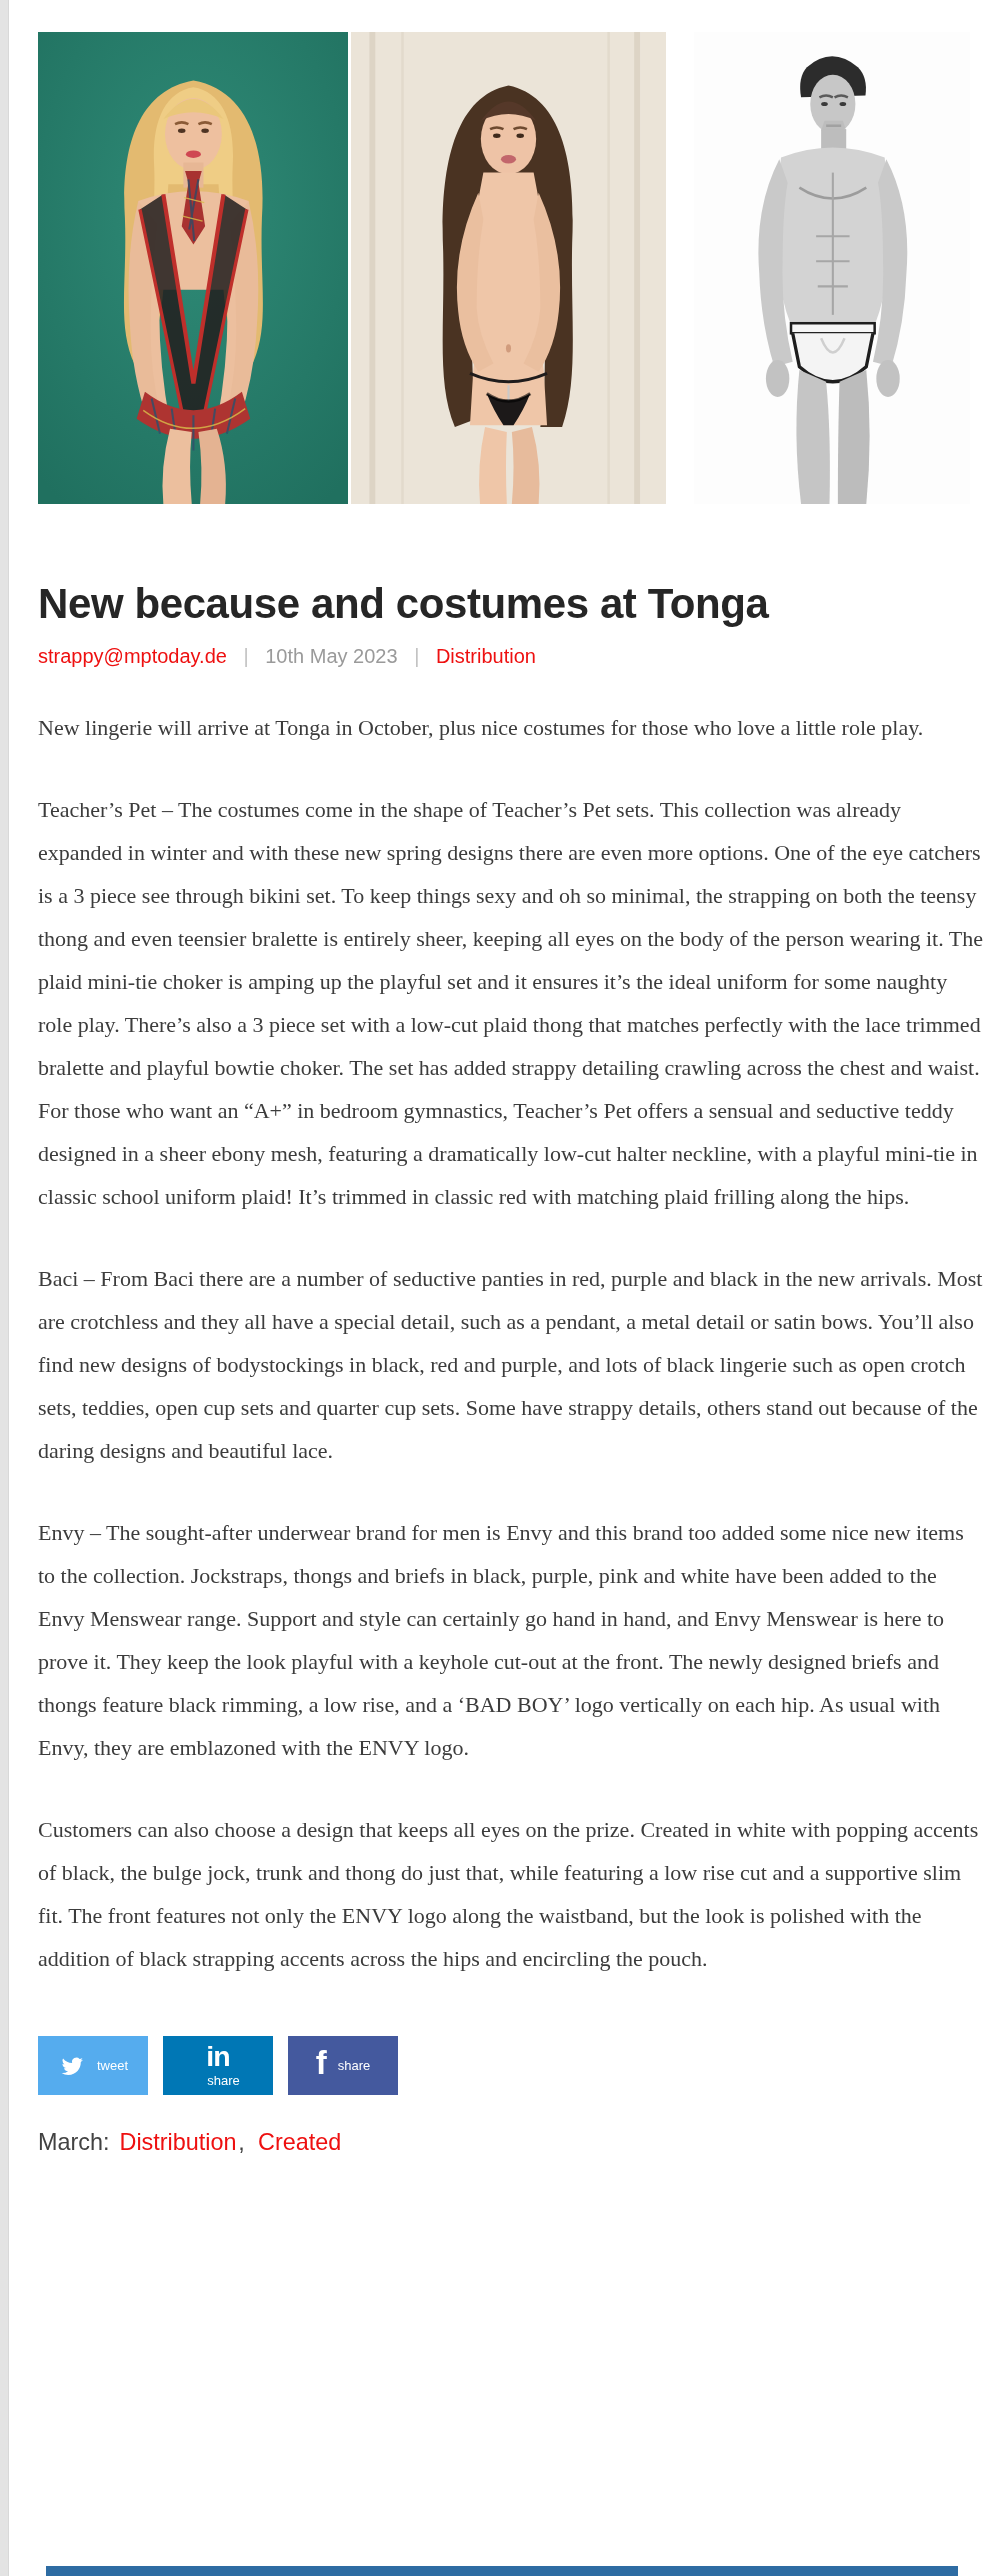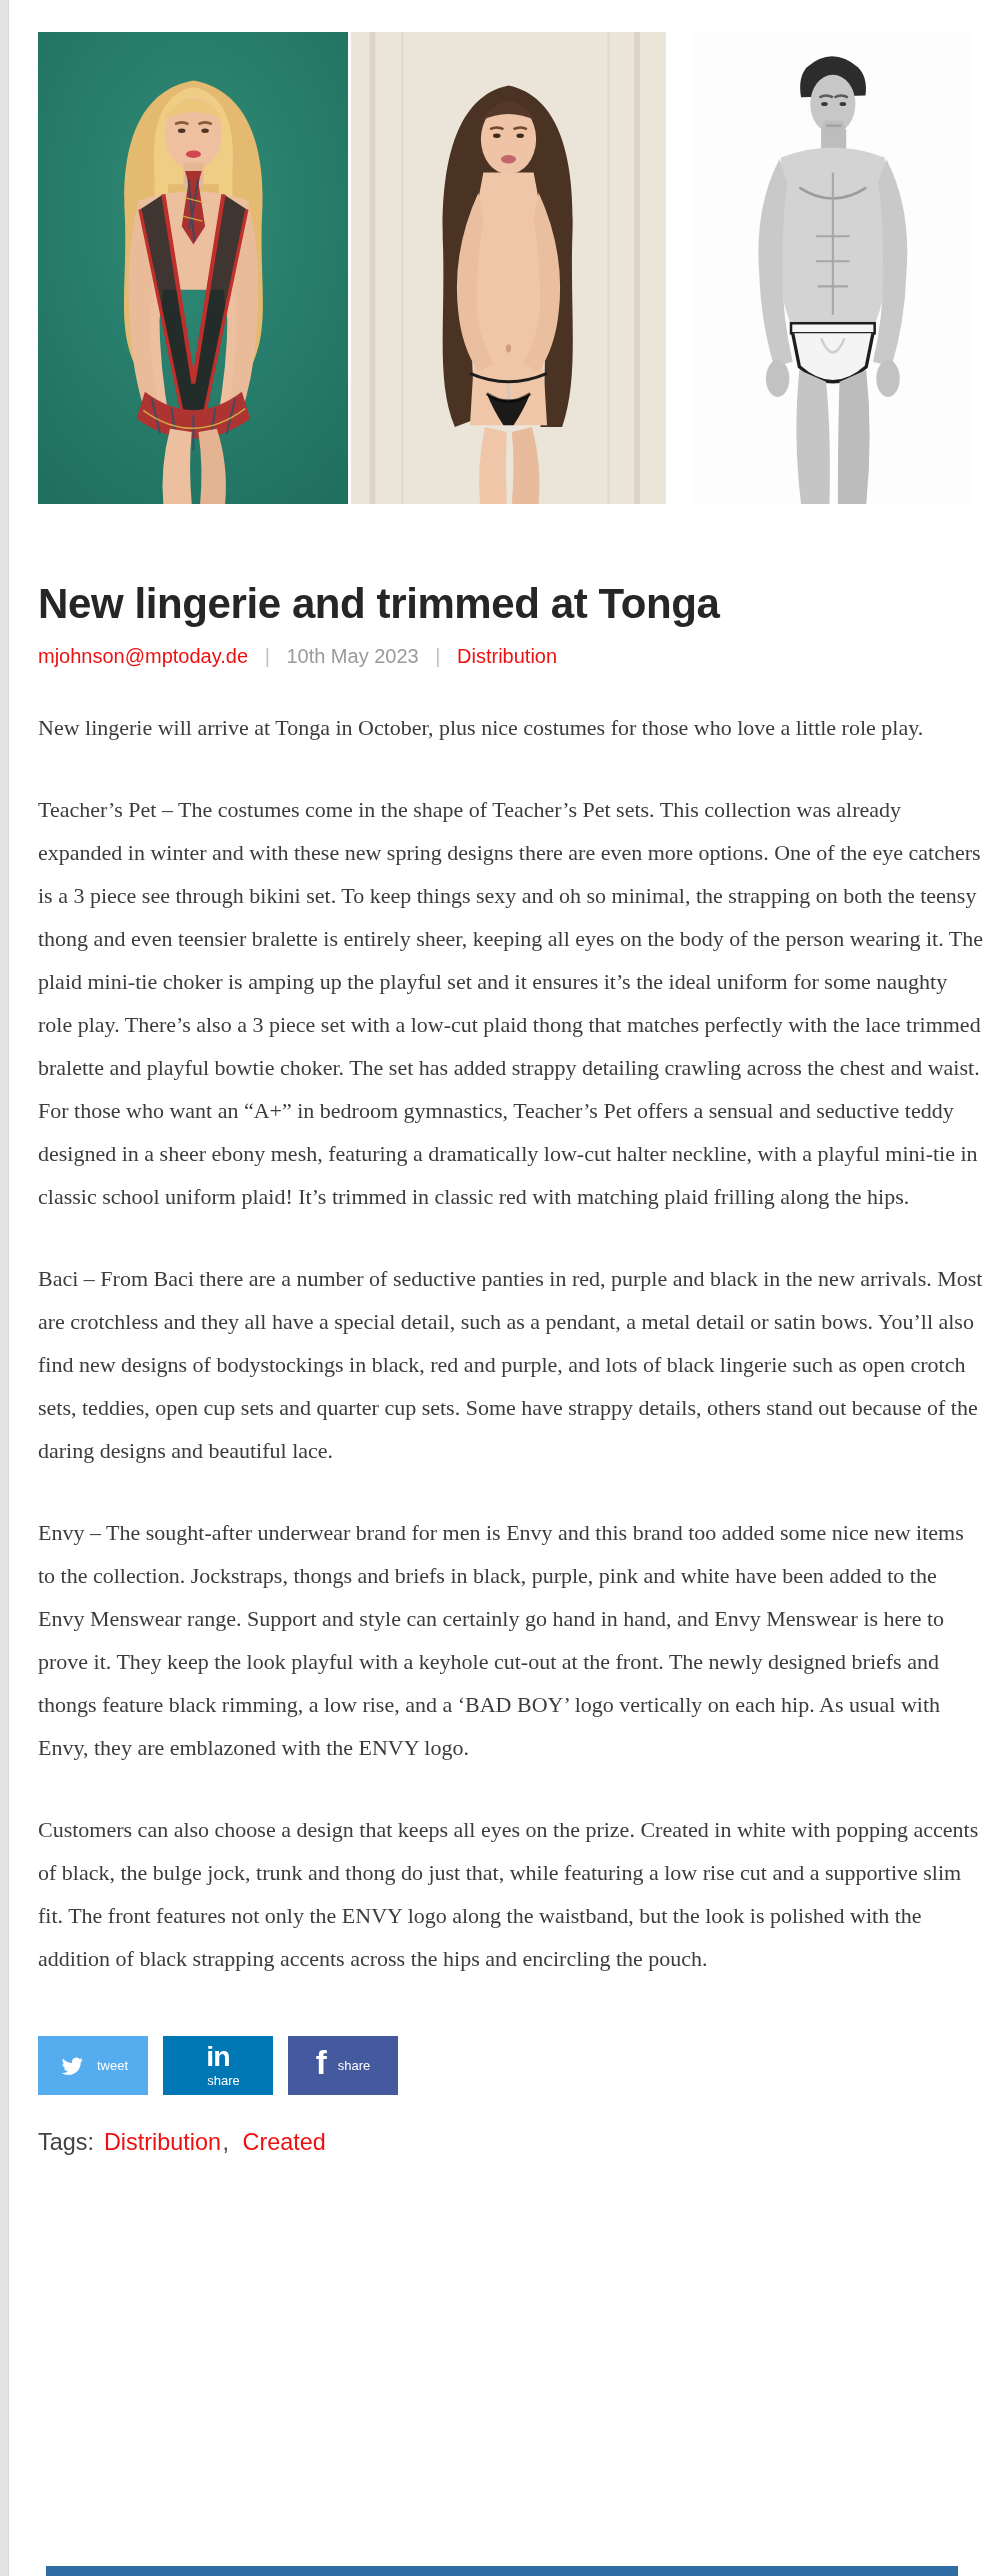--- a/index.html
+++ b/index.html
@@ -145,24 +145,24 @@
         <rect x="116" y="348" width="100" height="12" fill="#f6f6f6" stroke="#1e1e1e" stroke-width="3"></rect>
         <path d="M118 360 L214 360 L206 400 Q166 436 126 400 Z" fill="#f4f4f4"></path>
         <path d="M118 360 L126 400 Q166 436 206 400 L214 360" stroke="#1e1e1e" stroke-width="4" fill="none"></path>
         <path d="M152 366 Q166 400 180 366" stroke="#cfcfcf" stroke-width="3" fill="none"></path>
         <path d="M126 404 Q118 482 128 564 L162 564 Q164 480 158 418 Z" fill="#c5c5c5"></path>
         <path d="M174 418 Q172 480 172 564 L206 564 Q214 482 206 404 Z" fill="#bcbcbc"></path>
       </svg>
     </figure>
   </div>
 
-  <h1>New lingerie and trimmed at Tonga</h1>
+  <h1>New because and costumes at Tonga</h1>
 
   <div class="byline">
-    <a class="email">mjohnson@mptoday.de</a>
+    <a class="email">strappy@mptoday.de</a>
     <span class="sep">|</span>
     <span class="date">10th May 2023</span>
     <span class="sep">|</span>
     <a class="category">Distribution</a>
   </div>
 
   <article>
     <p>New lingerie will arrive at Tonga in October, plus nice costumes for those who love a little role play.</p>
     <p>Teacher’s Pet – The costumes come in the shape of Teacher’s Pet sets. This collection was already expanded in winter and with these new spring designs there are even more options. One of the eye catchers is a 3 piece see through bikini set. To keep things sexy and oh so minimal, the strapping on both the teensy thong and even teensier bralette is entirely sheer, keeping all eyes on the body of the person wearing it. The plaid mini-tie choker is amping up the playful set and it ensures it’s the ideal uniform for some naughty role play. There’s also a 3 piece set with a low-cut plaid thong that matches perfectly with the lace trimmed bralette and playful bowtie choker. The set has added strappy detailing crawling across the chest and waist. For those who want an “A+” in bedroom gymnastics, Teacher’s Pet offers a sensual and seductive teddy designed in a sheer ebony mesh, featuring a dramatically low-cut halter neckline, with a playful mini-tie in classic school uniform plaid! It’s trimmed in classic red with matching plaid frilling along the hips.</p>
     <p>Baci – From Baci there are a number of seductive panties in red, purple and black in the new arrivals. Most are crotchless and they all have a special detail, such as a pendant, a metal detail or satin bows. You’ll also find new designs of bodystockings in black, red and purple, and lots of black lingerie such as open crotch sets, teddies, open cup sets and quarter cup sets. Some have strappy details, others stand out because of the daring designs and beautiful lace.</p>
@@ -183,19 +183,19 @@
       <span class="in-icon">in</span>
       <span class="share-label">share</span>
     </a>
     <a class="share-btn facebook">
       <span class="fb-icon">f</span>
       <span class="share-label">share</span>
     </a>
   </div>
 
   <div class="tags-row">
-    <span class="tags-label">Tags:</span><a class="tag">Distribution</a><span class="tag-comma">,</span><a class="tag">Created</a>
+    <span class="tags-label">March:</span><a class="tag">Distribution</a><span class="tag-comma">,</span><a class="tag">Created</a>
   </div>
 
 </main>
 
 <div class="bottom-bar"></div>
 
 
 </body></html>

